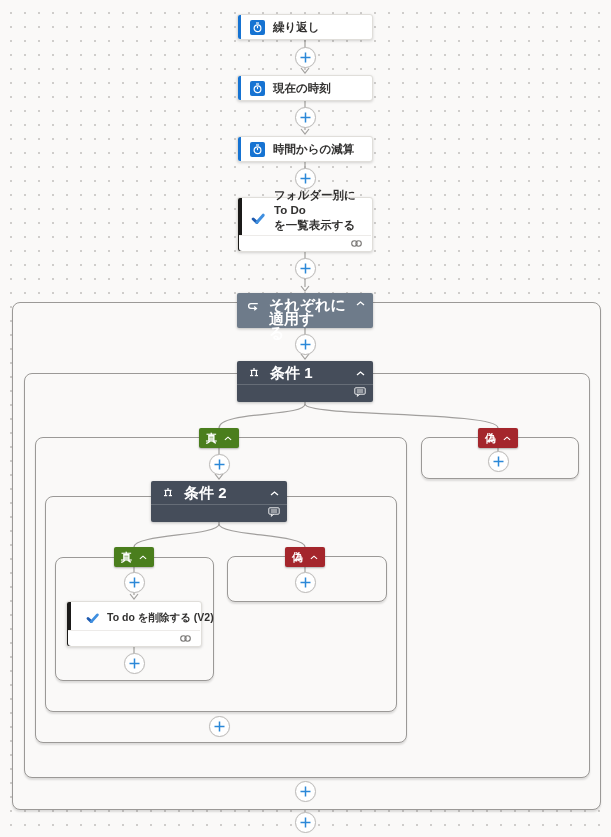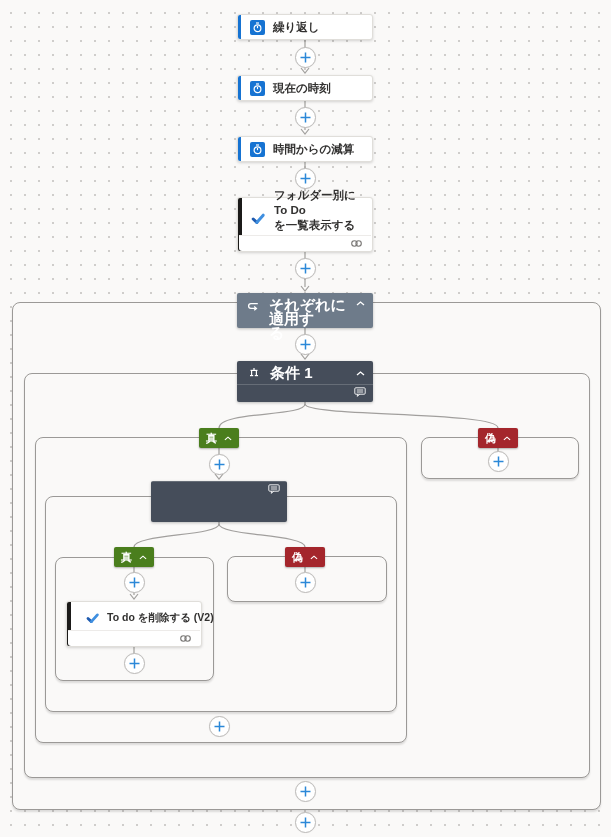--- a/index.html
+++ b/index.html
@@ -234,20 +234,40 @@
   </div>
 
   <div class="badge badge-false" style="left:478px;top:428px;width:40px;">
     <span>偽</span>
     <svg width="8" height="5" viewBox="0 0 9 5">
         <polyline points="1,4 4.5,1 8,4" stroke="#fff" stroke-width="1.3" fill="none"></polyline>
       </svg>
   </div>
 
   <div class="scope-header bg-cond" style="left:151px;top:481px;width:136px;height:41px;">
+    <div class="hdr-row" style="align-items:center;">
+      <span>
+        <svg width="14" height="12" viewBox="0 0 14 12">
+            <g stroke="#fff" stroke-width="1.2" fill="none">
+              <path d="M7,1 V3.4"></path>
+              <path d="M3.5,3.4 H10.5"></path>
+              <path d="M4.6,3.4 V8.6"></path>
+              <path d="M9.4,3.4 V8.6"></path>
+              <path d="M3,8.6 H6.2"></path>
+              <path d="M7.8,8.6 H11"></path>
+            </g>
+          </svg>
+      </span>
+      <span class="hdr-title" style="white-space:nowrap;">条件 2</span>
+      <span>
+        <svg width="9" height="5" viewBox="0 0 9 5">
+            <polyline points="1,4 4.5,1 8,4" stroke="#fff" stroke-width="1.3" fill="none"></polyline>
+          </svg>
+      </span>
+    </div>
     <div class="hdr-comment-row">
       <span>
         <svg width="12" height="10" viewBox="0 0 12 10">
             <g stroke="#fff" stroke-width="0.9" fill="none">
               <rect x="0.8" y="0.8" width="10.4" height="6.4" rx="1"></rect>
               <path d="M3.4,7.2 V9.4 L5.6,7.2"></path>
               <path d="M2.8,3 H9.2"></path>
               <path d="M2.8,5 H9.2"></path>
             </g>
           </svg>

